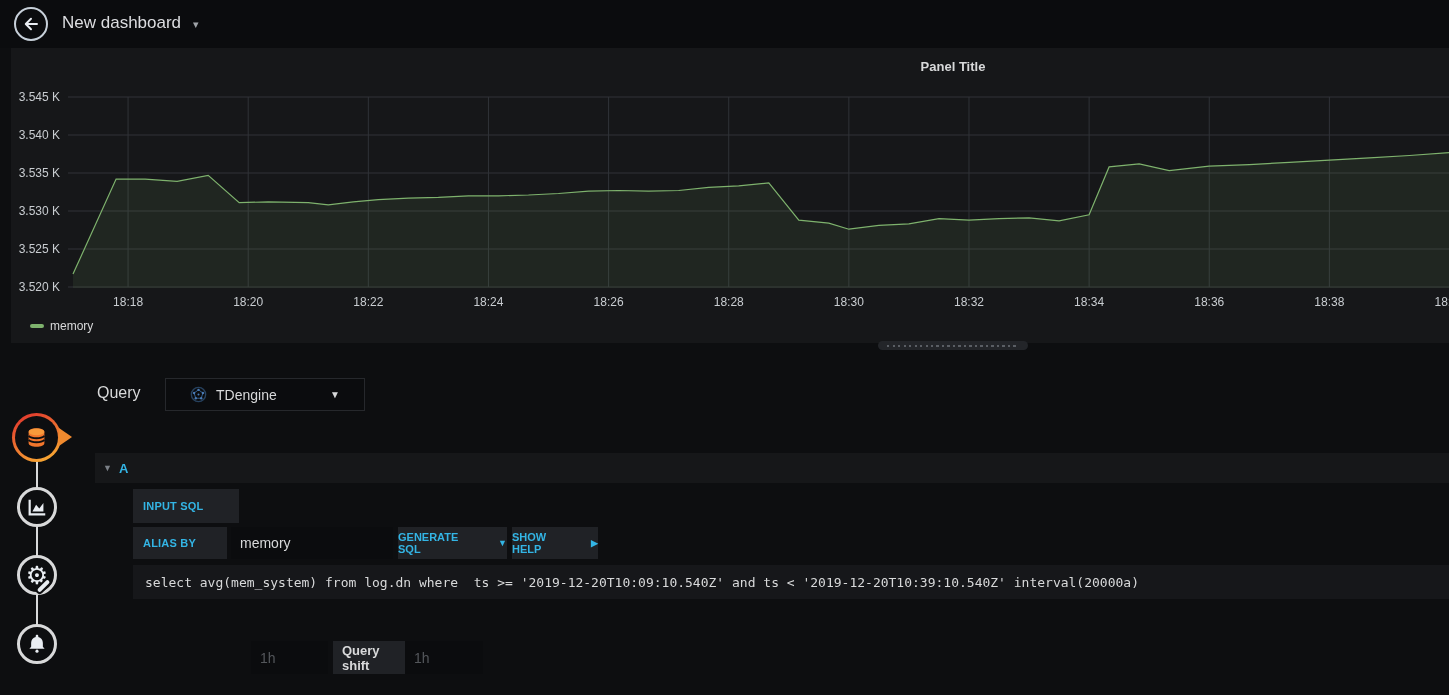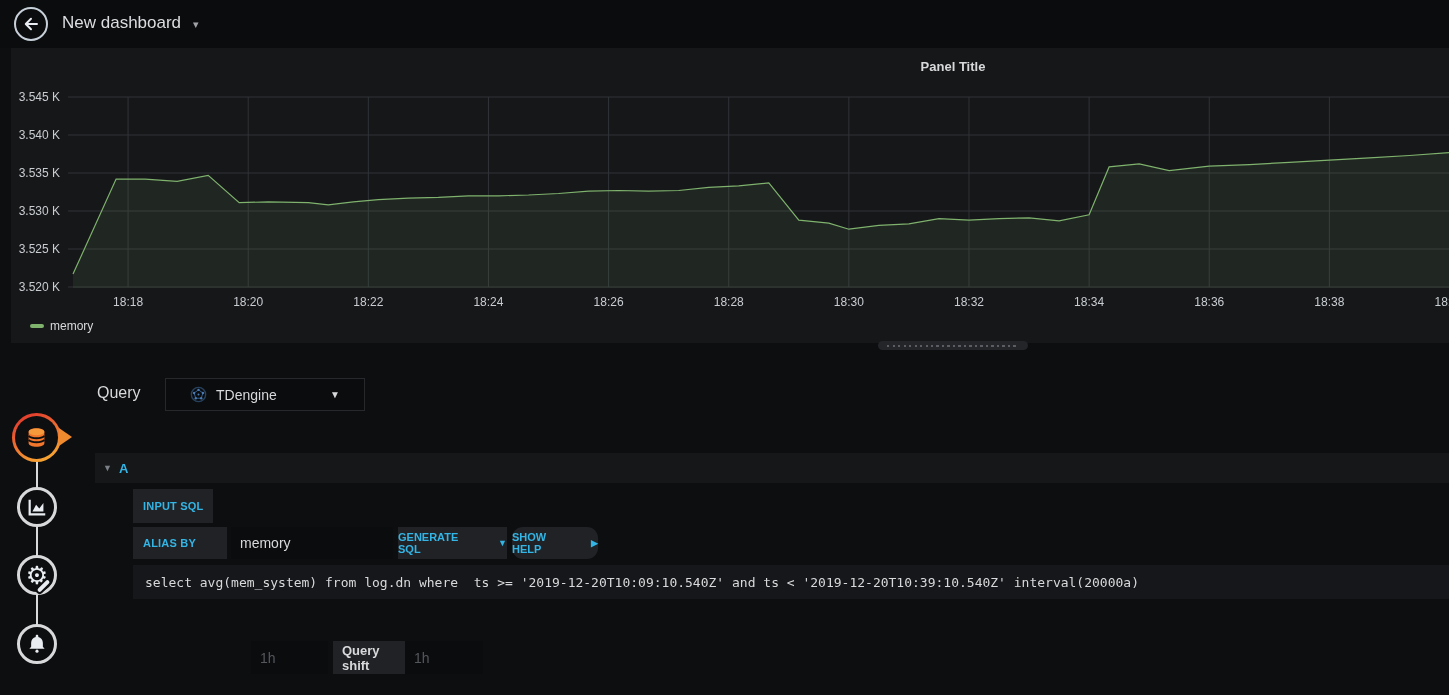--- a/index.html
+++ b/index.html
@@ -183,29 +183,29 @@
     </svg>
     <span class="ds-name">TDengine</span>
     <span class="ds-caret">▼</span>
   </div>
 
   <div class="ref-row">
     <span class="ref-caret">▼</span>
     <span class="ref-id">A</span>
   </div>
 
-  <div class="form-label" style="left:133px; top:489px; width:80px; height:34px;">INPUT SQL</div>
+  <div class="form-label" style="left:133px; top:489px; width:106px; height:34px;">INPUT SQL</div>
 
   <div class="form-label" style="left:133px; top:527px; width:94px; height:32px;">ALIAS BY</div>
   <input class="form-input" style="left: 231px; top: 527px; width: 162px; height: 32px;" value="memory">
   <div class="blue-btn" style="left:398px; top:527px; width:109px; height:32px;">
     <span>GENERATE SQL</span>
     <span class="btn-caret">▼</span>
   </div>
-  <div class="blue-btn" style="left:512px; top:527px; width:86px; height:32px;border-radius:11px;">
+  <div class="blue-btn" style="left:512px; top:527px; width:86px; height:32px;">
     <span>SHOW HELP</span>
     <span class="btn-caret">▶</span>
   </div>
 
   <div class="gen-sql">select avg(mem_system) from log.dn where  ts &gt;= '2019-12-20T10:09:10.540Z' and ts &lt; '2019-12-20T10:39:10.540Z' interval(20000a)</div>
 
   <input class="form-input" style="left: 251px; top: 641px; width: 77px; height: 33px;" placeholder="1h">
   <div class="time-label" style="left:333px; top:641px; width:72px; height:33px;">Query shift</div>
   <input class="form-input" style="left: 405px; top: 641px; width: 78px; height: 33px;" placeholder="1h">
 

